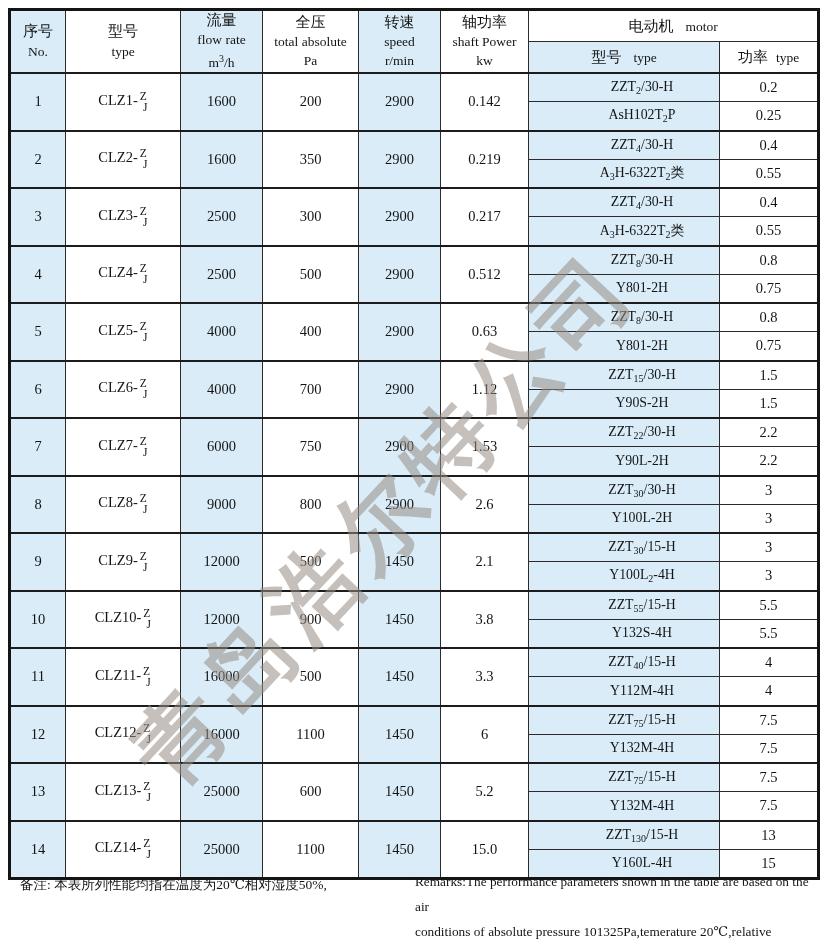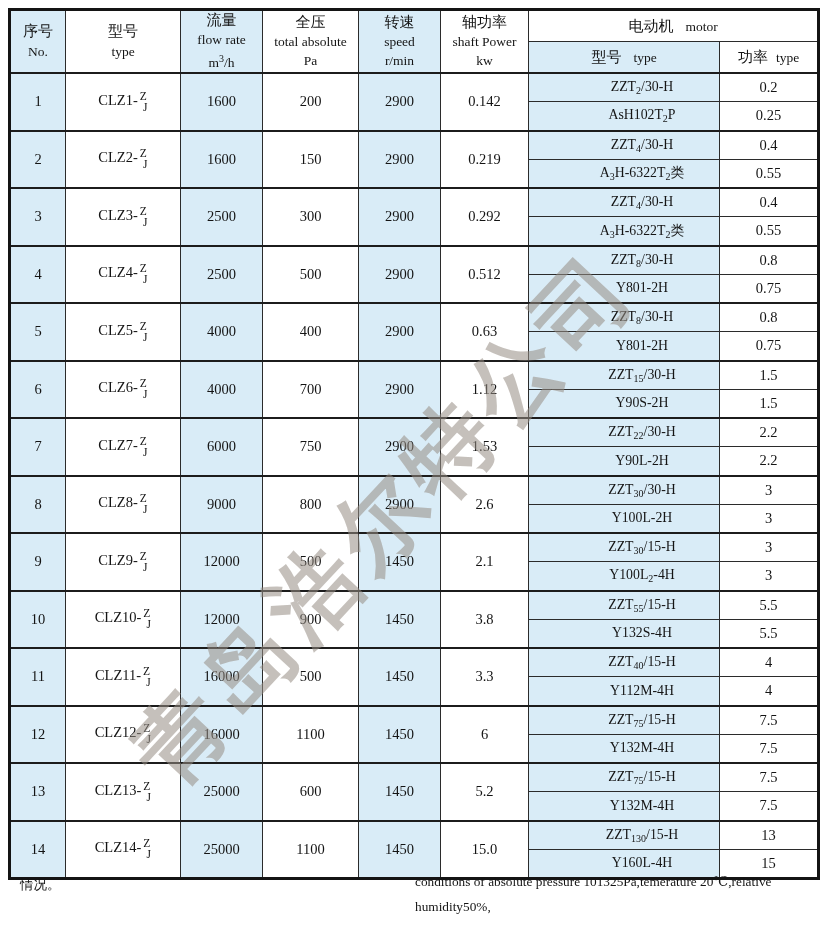--- a/index.html
+++ b/index.html
@@ -121,40 +121,40 @@
         <td class="blue motor-type"><span>AsH102T</span><span class="sb">2</span><span>P</span></td>
         <td>0.25</td>
       </tr>
       <tr class="rstart" style="height: 28.75px;">
         <td class="blue" rowspan="2">2</td>
         <td class="model-cell" rowspan="2"><span>CLZ2-</span><span class="frac">
             <span class="ftop">Z</span>
             <span class="fbot">J</span>
           </span></td>
         <td class="blue" rowspan="2">1600</td>
-        <td rowspan="2">150</td>
+        <td rowspan="2">350</td>
         <td class="blue" rowspan="2">2900</td>
         <td rowspan="2">0.219</td>
         <td class="blue motor-type"><span>ZZT</span><span class="sb">4</span><span>/30-H</span></td>
         <td>0.4</td>
       </tr>
       <tr style="height: 28.75px;">
         <td class="blue motor-type"><span>A</span><span class="sb">3</span><span>H-6322T</span><span class="sb">2</span><span>类</span></td>
         <td>0.55</td>
       </tr>
       <tr class="rstart" style="height: 28.75px;">
         <td class="blue" rowspan="2">3</td>
         <td class="model-cell" rowspan="2"><span>CLZ3-</span><span class="frac">
             <span class="ftop">Z</span>
             <span class="fbot">J</span>
           </span></td>
         <td class="blue" rowspan="2">2500</td>
         <td rowspan="2">300</td>
         <td class="blue" rowspan="2">2900</td>
-        <td rowspan="2">0.292</td>
+        <td rowspan="2">0.217</td>
         <td class="blue motor-type"><span>ZZT</span><span class="sb">4</span><span>/30-H</span></td>
         <td>0.4</td>
       </tr>
       <tr style="height: 28.75px;">
         <td class="blue motor-type"><span>A</span><span class="sb">3</span><span>H-6322T</span><span class="sb">2</span><span>类</span></td>
         <td>0.55</td>
       </tr>
       <tr class="rstart" style="height: 28.75px;">
         <td class="blue" rowspan="2">4</td>
         <td class="model-cell" rowspan="2"><span>CLZ4-</span><span class="frac">
@@ -341,19 +341,20 @@
       <tr style="height: 28.75px;">
         <td class="blue motor-type"><span>Y160L-4H</span></td>
         <td>15</td>
       </tr>
     </tbody>
 </table>
 
 <div class="watermark">青岛浩尔特公司</div>
 
 <div class="note note-zh">
-  <div>情况。</div>
+  <div>备注: 本表所列性能均指在温度为20℃相对湿度50%,</div>
 </div>
 
 <div class="note note-en">
+  <div>Remarks:The performance parameters shown in the table are based on the air</div>
   <div>conditions of absolute pressure 101325Pa,temerature 20℃,relative humidity50%,</div>
 
 </div>
 
 </body></html>

